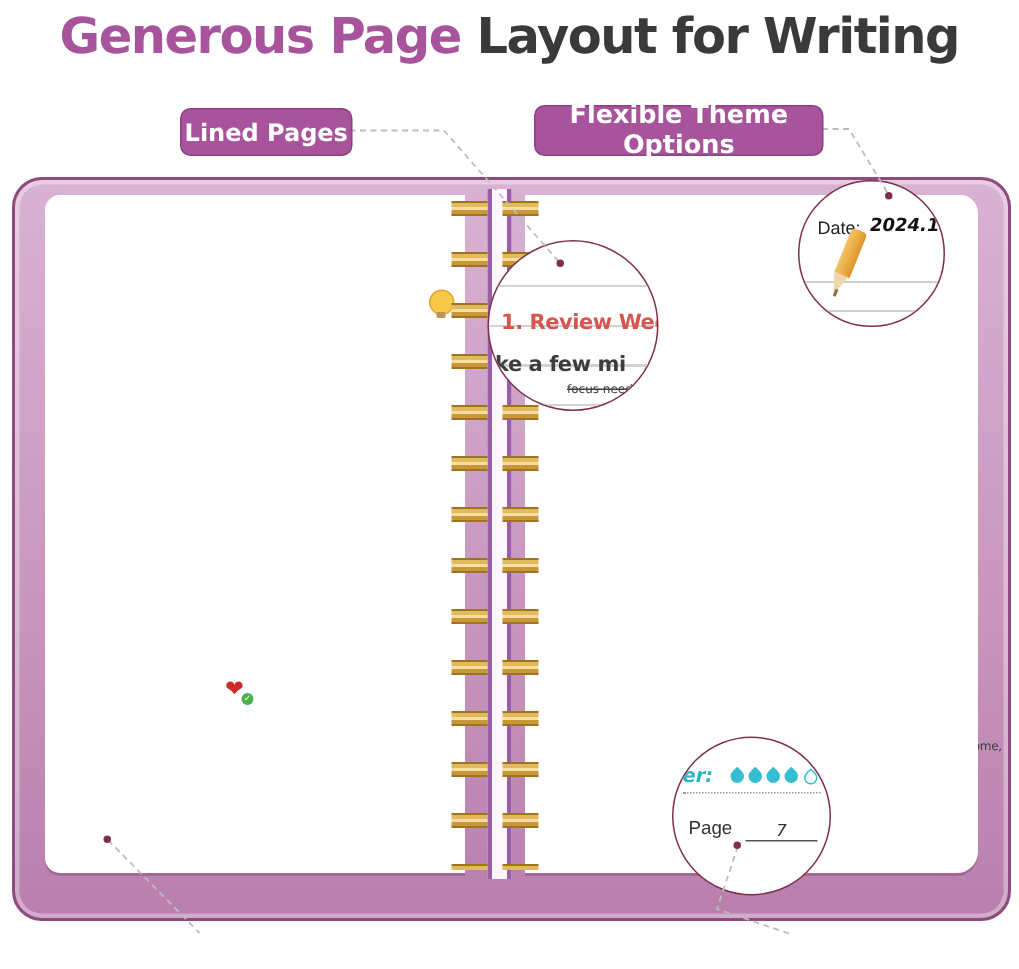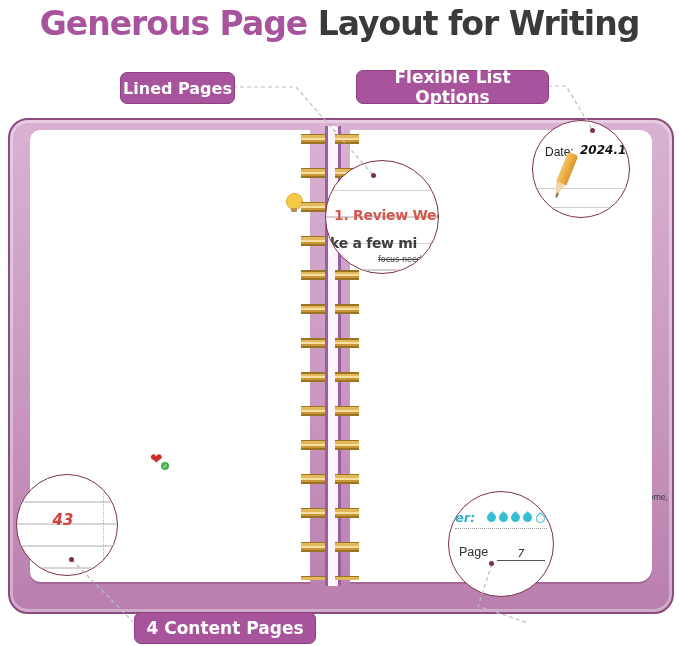--- a/index.html
+++ b/index.html
@@ -124,22 +124,21 @@
   </div>
 
   <svg id="wires" width="679" height="646">
     <polyline points="233,87 296,87 373,175" fill="none" stroke="#bdbdbd" stroke-width="1.2" stroke-dasharray="4 3"></polyline>
     <polyline points="548,86 566,86 592,129" fill="none" stroke="#bdbdbd" stroke-width="1.2" stroke-dasharray="4 3"></polyline>
     <polyline points="72,560 133,622" fill="none" stroke="#bdbdbd" stroke-width="1.2" stroke-dasharray="4 3"></polyline>
     <polyline points="492,564 478,606 528,623" fill="none" stroke="#bdbdbd" stroke-width="1.2" stroke-dasharray="4 3"></polyline>
   </svg>
 
   <div class="badge" style="left:120px;top:72px;width:113px;height:30px;font-size:16px;">Lined Pages</div>
-  <div class="badge" style="left:356px;top:70px;width:191px;height:32px;font-size:17px;">Flexible List Options</div>
-  <div class="badge" style="left:134px;top:612px;width:180px;height:30px;font-size:17px;">4 Content Pages</div>
+  <div class="badge" style="left:356px;top:70px;width:191px;height:32px;font-size:17px;">Flexible Theme Options</div>
 
   <div id="book"></div>
 
   <div class="page" id="left-page"></div>
   <div id="lp-rule"></div>
   <div id="lp-vline"></div>
   <div id="lp-title">Content</div>
   <div class="colhead" style="left:32px;width:30px;">Page</div>
   <div class="colhead" style="left:62px;width:246px;">Theme - Topic - Subject</div>
   <div id="lp-headline"></div>
@@ -253,25 +252,20 @@
 
   <div class="sh" style="left:362px;top:479px;color:#4da24d;">5. Review Financials &amp; Budget</div>
   <div class="sl" style="left:362px;top:493px;">Go over current financial</div>
   <div class="sl" style="left:556px;top:493px;">s, keeping an eye on income,</div>
   <div class="sl" style="left:362px;top:505px;">expenses, and overall</div>
   <div class="sl" style="left:556px;top:505px;">discrepancies or trends</div>
   <div class="sl" style="left:362px;top:518px;">that need attention</div>
   <div class="sl" style="left:556px;top:518px;">records and set new</div>
   <div class="sl" style="left:362px;top:531px;">budget targets if</div>
 
-  <div class="lens" id="lens-43">
-    <div class="rules"></div>
-    <div class="vdot"></div>
-    <div id="num-43">43</div>
-  </div>
   <div class="dot" style="left:69px;top:557px;"></div>
 
   <div class="lens" id="lens-lined">
     <div class="rules"></div>
     <div class="lens-big" style="left:8px;top:46px;color:#d4564e;">1. Review Weekly</div>
     <div class="lens-big" style="left:4px;top:74px;color:#3d3d3d;">ke a few mi</div>
     <div style="position:absolute;left:52px;top:94px;font-family:'DejaVu Sans',sans-serif;font-size:8px;color:#3d3d3d;text-decoration:line-through;">focus need.</div>
   </div>
   <div class="dot" style="left:371px;top:173px;"></div>
 

